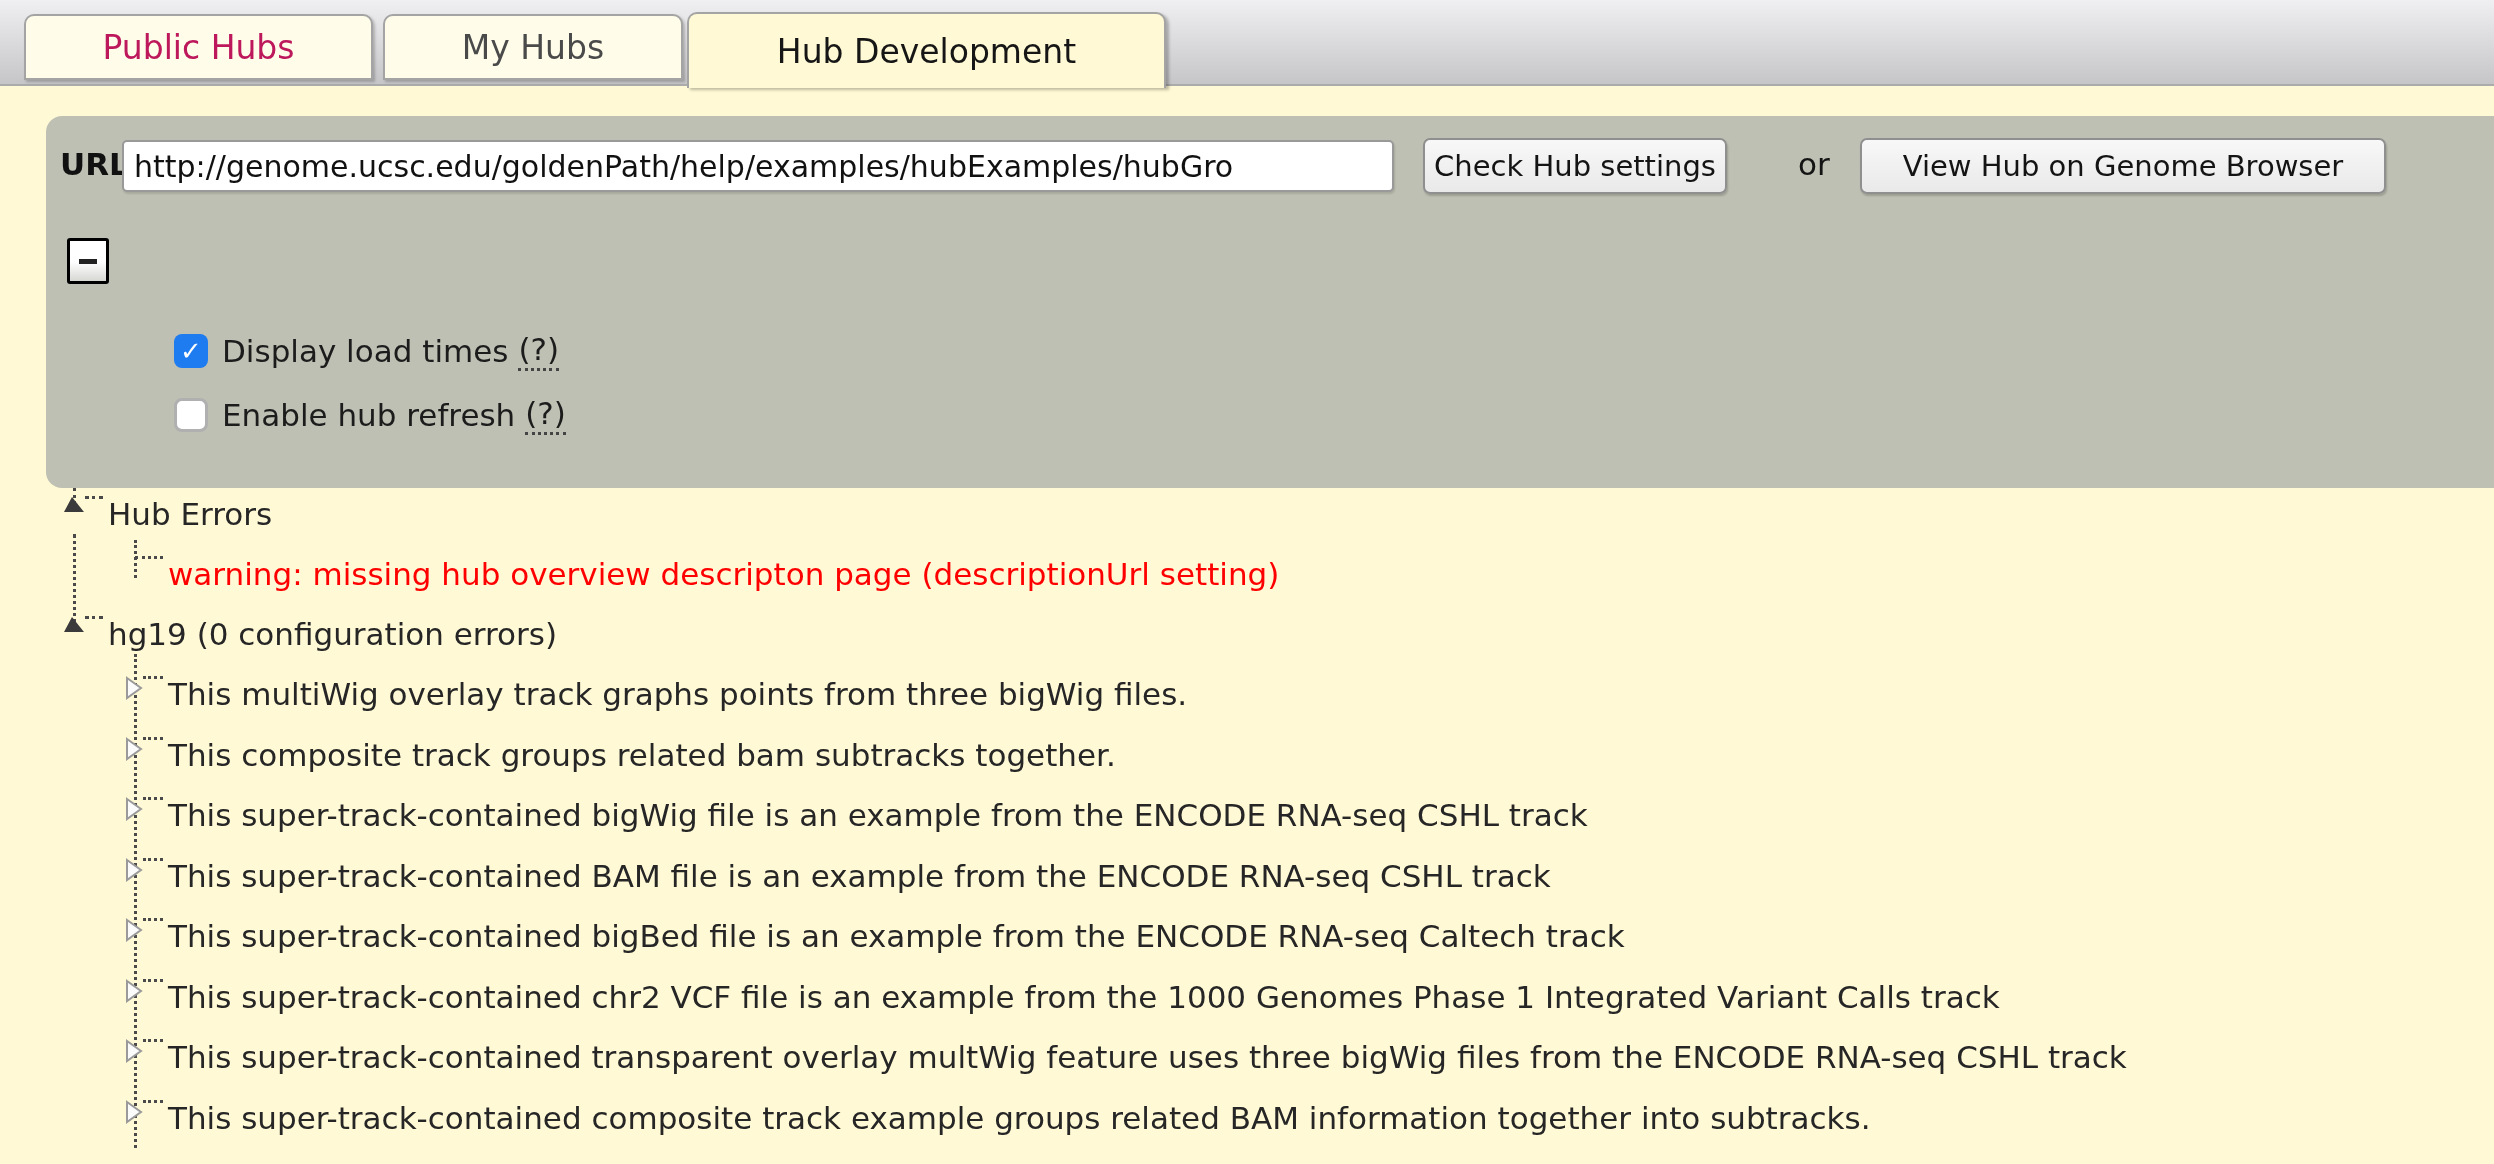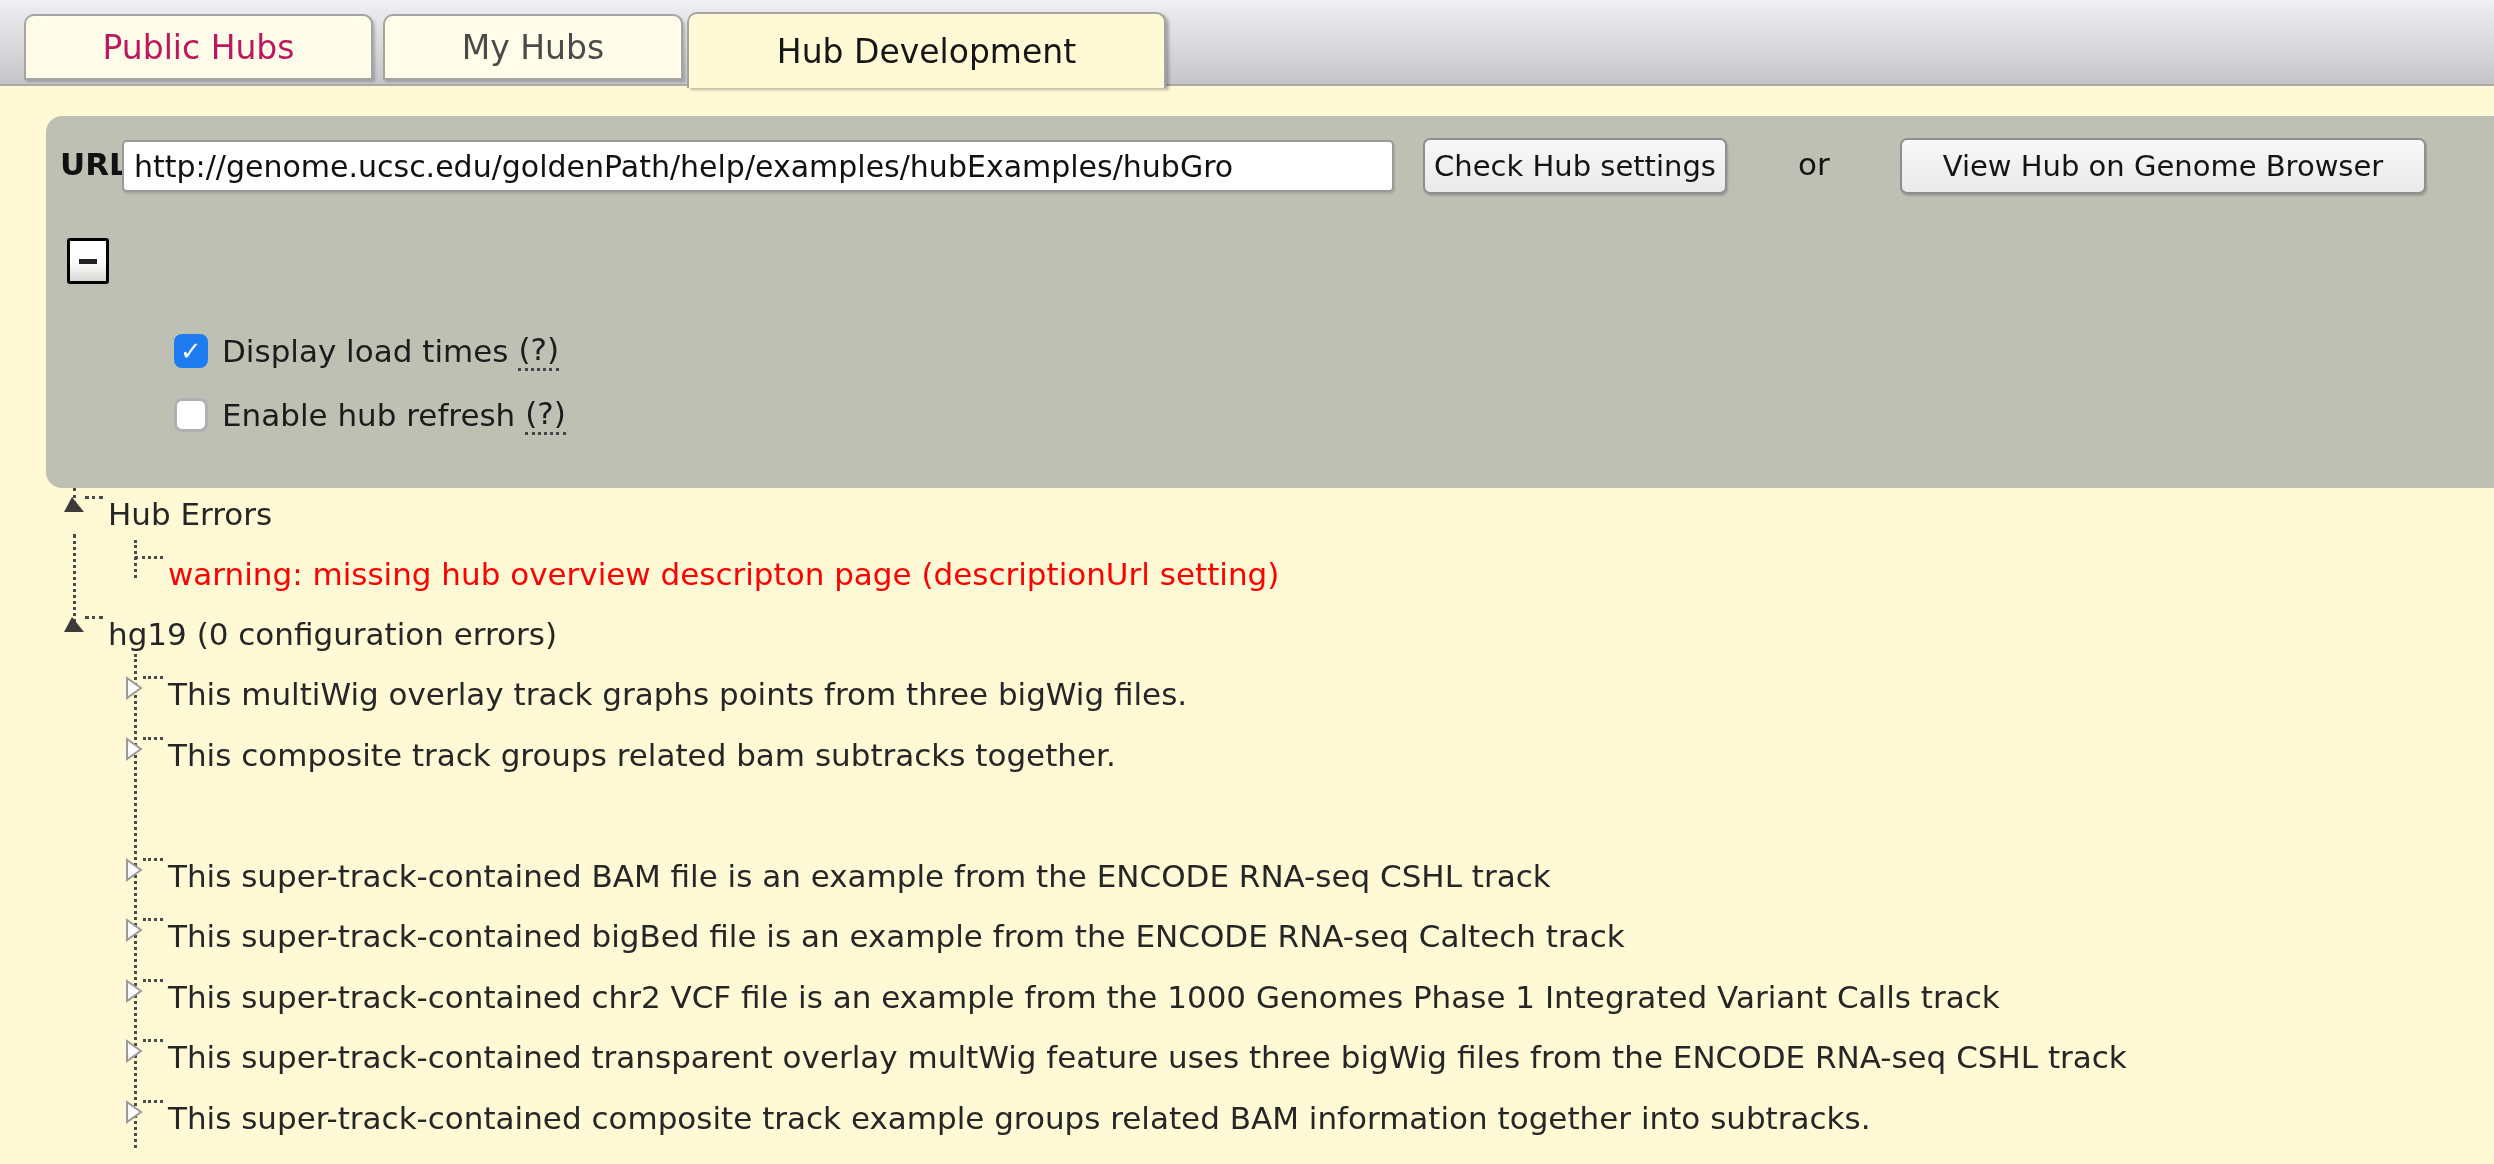--- a/index.html
+++ b/index.html
@@ -43,21 +43,21 @@
     box-shadow:1px 2px 2px rgba(0,0,0,0.12); white-space:nowrap; overflow:hidden;
   }
   .btn {
     position:absolute; top:22px; height:56px; box-sizing:border-box;
     background:linear-gradient(180deg,#f8f8f8,#e9e9e9);
     border:2px solid #8f8f8f; border-radius:7px;
     font:29px "DejaVu Sans","Liberation Sans",sans-serif; color:#141414;
     box-shadow:1px 2px 2px rgba(0,0,0,0.18); cursor:pointer;
   }
   .btn--check { left:1377px; width:304px; }
-  .btn--view  { left:1814px; width:526px;margin-left:40px; }
+  .btn--view  { left:1814px; width:526px; }
   .or-text { position:absolute; left:1752px; top:30px; font-size:31px; color:#141414; }
 
   .collapse-btn {
     position:absolute; left:21px; top:122px; width:42px; height:46px; box-sizing:border-box;
     border:3px solid #000; border-radius:3px;
     background:linear-gradient(180deg,#ffffff 0%,#ffffff 52%,#d7d7d4 100%);
     display:flex; align-items:center; justify-content:center; cursor:pointer;
   }
   .minus-bar { width:18px; height:5px; background:#222; }
   .optional-title { position:absolute; left:84px; top:128px; font-size:31px; color:#1c1c1c; }
@@ -176,20 +176,27 @@
     <div class="hstub hstub--child"></div>
     <span class="tree-label">This multiWig overlay track graphs points from three bigWig files.</span>
   </div>
   <div class="tree-row row-child rc-1">
     <svg class="marker" width="18" height="24">
       <polygon points="2,2 16,12 2,22" fill="#fbfbfb" stroke="#9a9a9a" stroke-width="2"></polygon>
     </svg>
     <div class="hstub hstub--child"></div>
     <span class="tree-label">This composite track groups related bam subtracks together.</span>
   </div>
+  <div class="tree-row row-child rc-2">
+    <svg class="marker" width="18" height="24">
+      <polygon points="2,2 16,12 2,22" fill="#fbfbfb" stroke="#9a9a9a" stroke-width="2"></polygon>
+    </svg>
+    <div class="hstub hstub--child"></div>
+    <span class="tree-label">This super-track-contained bigWig file is an example from the ENCODE RNA-seq CSHL track</span>
+  </div>
   <div class="tree-row row-child rc-3">
     <svg class="marker" width="18" height="24">
       <polygon points="2,2 16,12 2,22" fill="#fbfbfb" stroke="#9a9a9a" stroke-width="2"></polygon>
     </svg>
     <div class="hstub hstub--child"></div>
     <span class="tree-label">This super-track-contained BAM file is an example from the ENCODE RNA-seq CSHL track</span>
   </div>
   <div class="tree-row row-child rc-4">
     <svg class="marker" width="18" height="24">
       <polygon points="2,2 16,12 2,22" fill="#fbfbfb" stroke="#9a9a9a" stroke-width="2"></polygon>

